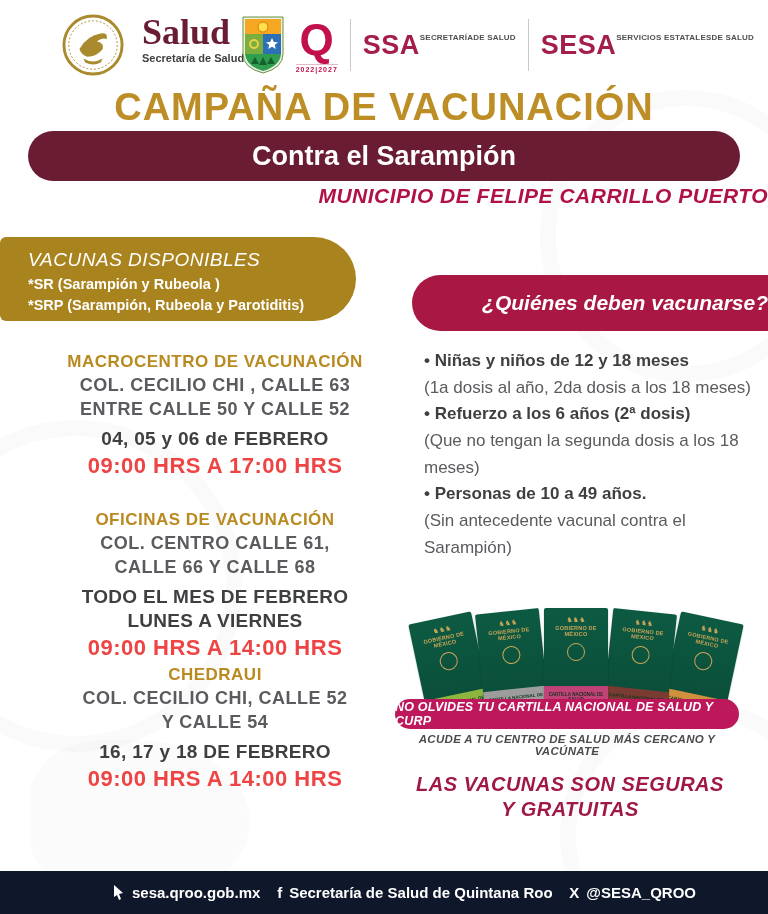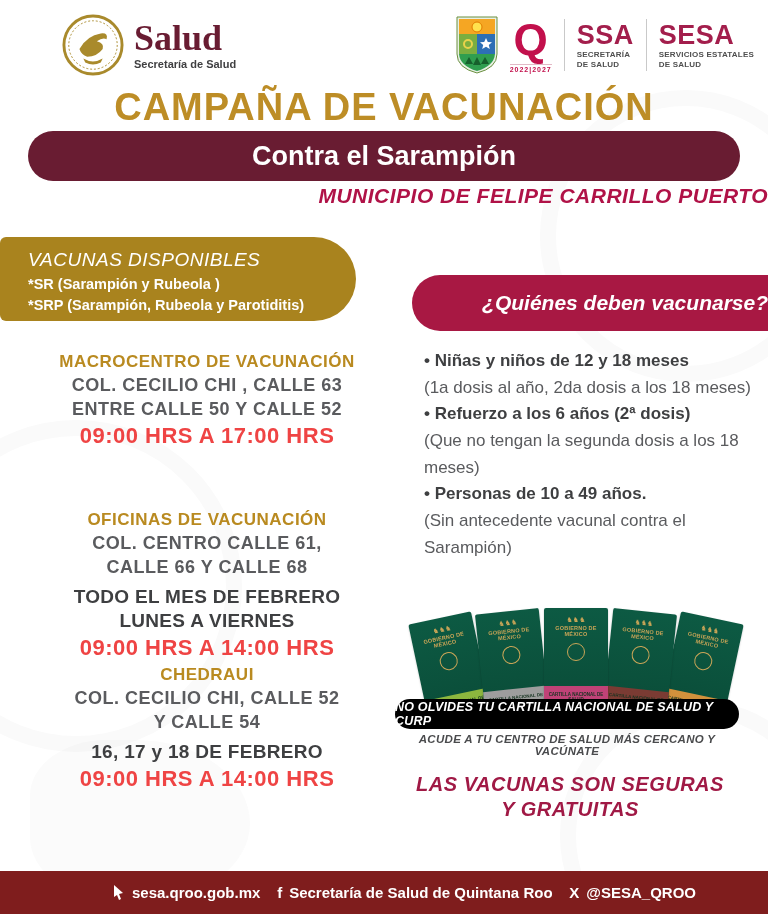--- a/index.html
+++ b/index.html
@@ -7,51 +7,51 @@
     position:relative;width:768px;height:914px;background:#ffffff;
     font-family:"Liberation Sans",sans-serif;overflow:hidden;margin:0 auto;
   }
   
   .wm{position:absolute;border-radius:50%;pointer-events:none;}
   .wm.ring{border:16px solid rgba(60,60,60,0.025);}
   .wm.blob{background:rgba(60,60,60,0.02);}
 
   
   .header{position:absolute;top:10px;left:0;width:768px;height:72px;}
-  .salud-logo{position:absolute;left:62px;top:4px;display:flex;align-items:center;gap:10px;}
+  .salud-logo{position:absolute;left:62px;top:4px;display:flex;gap:18px;}
   .eagle-seal{width:62px;height:62px;}
   .salud-txt .big{font-family:"Liberation Serif",serif;font-weight:bold;font-size:36px;color:#691C32;line-height:36px;}
   .salud-txt .small{font-size:11px;font-weight:bold;color:#3F3F41;margin-top:2px;}
   .gov-logos{position:absolute;right:14px;top:2px;display:flex;align-items:center;gap:12px;height:66px;}
   .qroo-shield{width:42px;height:58px;}
   .qlogo{display:flex;flex-direction:column;align-items:center;line-height:1;}
   .qlogo .q{font-size:44px;font-weight:bold;color:#C2104C;line-height:44px;}
   .qlogo .term{font-size:7px;font-weight:bold;color:#C2104C;letter-spacing:1px;margin-top:2px;border-top:1px solid #e3b9c6;padding-top:1px;}
   .vdiv{width:1px;height:52px;background:#c9c9c9;}
-  .abbr-block{display:flex;flex-direction:column;line-height:1;}
+  .abbr-block{display:flex;line-height:1;}
   .abbr-block .abbr{font-size:27px;font-weight:bold;color:#A31E4C;letter-spacing:0.5px;}
   .abbr-block .cap{font-size:8px;font-weight:bold;color:#4F4F4F;margin-top:2px;letter-spacing:0.2px;}
 
   
   .main-title{position:absolute;top:86px;width:768px;text-align:center;
     font-size:38px;font-weight:bold;color:#BD8D26;letter-spacing:1px;}
   .banner-pill{position:absolute;top:131px;left:28px;right:28px;height:50px;background:#691C32;
     border-radius:25px;display:flex;align-items:center;justify-content:center;}
   .banner-pill span{color:#ffffff;font-size:27px;font-weight:bold;}
   .municipio{position:absolute;top:184px;width:768px;text-align:right;
     font-size:21px;font-weight:bold;font-style:italic;color:#B01247;letter-spacing:0.5px;}
 
   
   .vax-box{position:absolute;top:237px;left:0;width:356px;height:84px;background:#A9831E;
     border-radius:6px 42px 42px 6px;padding:12px 0 0 28px;box-sizing:border-box;}
   .vax-box .vh{color:#ffffff;font-size:19px;font-weight:normal;font-style:italic;letter-spacing:0.5px;}
   .vax-box .vi{color:#fff;font-size:14.5px;font-weight:bold;margin-top:5px;}
 
   
-  .loc{position:absolute;left:0;width:386px;text-align:center;padding-left:14px;}
+  .loc{position:absolute;left:8px;width:386px;text-align:center;padding-left:14px;}
   .loc .lt{font-size:17px;font-weight:bold;color:#B98A20;letter-spacing:0.5px;}
   .loc .la{font-size:18px;font-weight:bold;color:#5A5B5E;margin-top:3px;letter-spacing:0.5px;}
   .loc .ld{font-size:19px;font-weight:bold;color:#3E3F41;margin-top:8px;letter-spacing:0.3px;}
   .loc .ld2{font-size:19px;font-weight:bold;color:#3E3F41;margin-top:2px;letter-spacing:0.3px;}
   .loc .lh{font-size:22px;font-weight:bold;color:#ef4444;margin-top:3px;letter-spacing:0.5px;}
 
   
   .who-pill{position:absolute;top:275px;left:412px;right:0;height:56px;background:#A81843;
     border-radius:28px 0 0 28px;display:flex;align-items:center;justify-content:flex-end;}
   .who-pill span{color:#fff;font-size:21px;font-weight:bold;font-style:italic;}
@@ -67,30 +67,30 @@
   .card .gov{color:#c9a557;font-size:5.5px;font-weight:bold;text-align:center;margin-top:2px;letter-spacing:0.2px;}
   .card .emblem{width:16px;height:16px;border:1px solid #c9a557;border-radius:50%;margin-top:6px;}
   .card .band{margin-top:auto;width:100%;height:22px;display:flex;align-items:center;justify-content:center;
     color:#14321f;font-size:4.5px;font-weight:bold;text-align:center;line-height:5px;padding:0 3px;box-sizing:border-box;}
   .c0{left:0;top:9px;transform:rotate(-12deg);z-index:1;}
   .c1{left:62px;top:3px;transform:rotate(-6deg);z-index:2;}
   .c2{left:126px;top:0;transform:rotate(0);z-index:3;}
   .c3{left:190px;top:3px;transform:rotate(6deg);z-index:2;}
   .c4{left:252px;top:9px;transform:rotate(12deg);z-index:1;}
 
-  .remember-pill{position:absolute;top:699px;left:395px;width:344px;height:30px;background:#000000;
+  .remember-pill{position:absolute;top:699px;left:395px;width:344px;height:30px;background:#be185d;
     border-radius:15px;display:flex;align-items:center;justify-content:center;z-index:4;}
   .remember-pill span{color:#fff;font-size:12.5px;font-weight:bold;font-style:italic;letter-spacing:0.2px;}
   .acude{position:absolute;top:733px;left:395px;width:344px;text-align:center;
     font-size:11.5px;font-weight:bold;font-style:italic;color:#4A4B4D;letter-spacing:0.3px;}
   .slogan{position:absolute;top:772px;left:400px;width:340px;text-align:center;
     font-size:20px;font-weight:bold;font-style:italic;color:#A01945;line-height:25px;letter-spacing:0.5px;}
 
   
-  .footer{position:absolute;left:0;top:871px;width:768px;height:43px;background:#7f1d1d;
+  .footer{position:absolute;left:0;top:871px;width:768px;height:43px;background:#0f172a;
     display:flex;align-items:center;justify-content:space-between;box-sizing:border-box;padding:0 72px 0 112px;z-index:5;}
   .fitem{display:flex;align-items:center;gap:7px;color:#fff;font-size:15px;font-weight:bold;cursor:pointer;}
   .ficon{font-size:15px;font-weight:bold;color:#fff;}
   .cursor-svg{width:13px;height:15px;}
 </style>
 </head>
 <body>
 
 <div class="poster">
 
@@ -152,20 +152,21 @@
   <div class="vax-box">
     <div class="vh">VACUNAS DISPONIBLES</div>
     <div class="vi">*SR (Sarampión y Rubeola )</div>
     <div class="vi">*SRP  (Sarampión, Rubeola y Parotiditis)</div>
   </div>
 
   <div class="loc" style="top:352px;">
     <div class="lt">MACROCENTRO DE VACUNACIÓN</div>
     <div class="la">COL. CECILIO CHI , CALLE 63</div>
     <div class="la">ENTRE CALLE 50 Y CALLE 52</div>
+    <div class="ld">04, 05 y 06 de FEBRERO</div>
     <div class="lh">09:00 HRS A 17:00 HRS</div>
   </div>
 
   <div class="loc" style="top:510px;">
     <div class="lt">OFICINAS DE  VACUNACIÓN</div>
     <div class="la">COL. CENTRO CALLE 61,</div>
     <div class="la">CALLE 66 Y CALLE 68</div>
     <div class="ld">TODO EL MES DE FEBRERO</div>
     <div class="ld2">LUNES A VIERNES</div>
     <div class="lh">09:00 HRS A 14:00 HRS</div>

